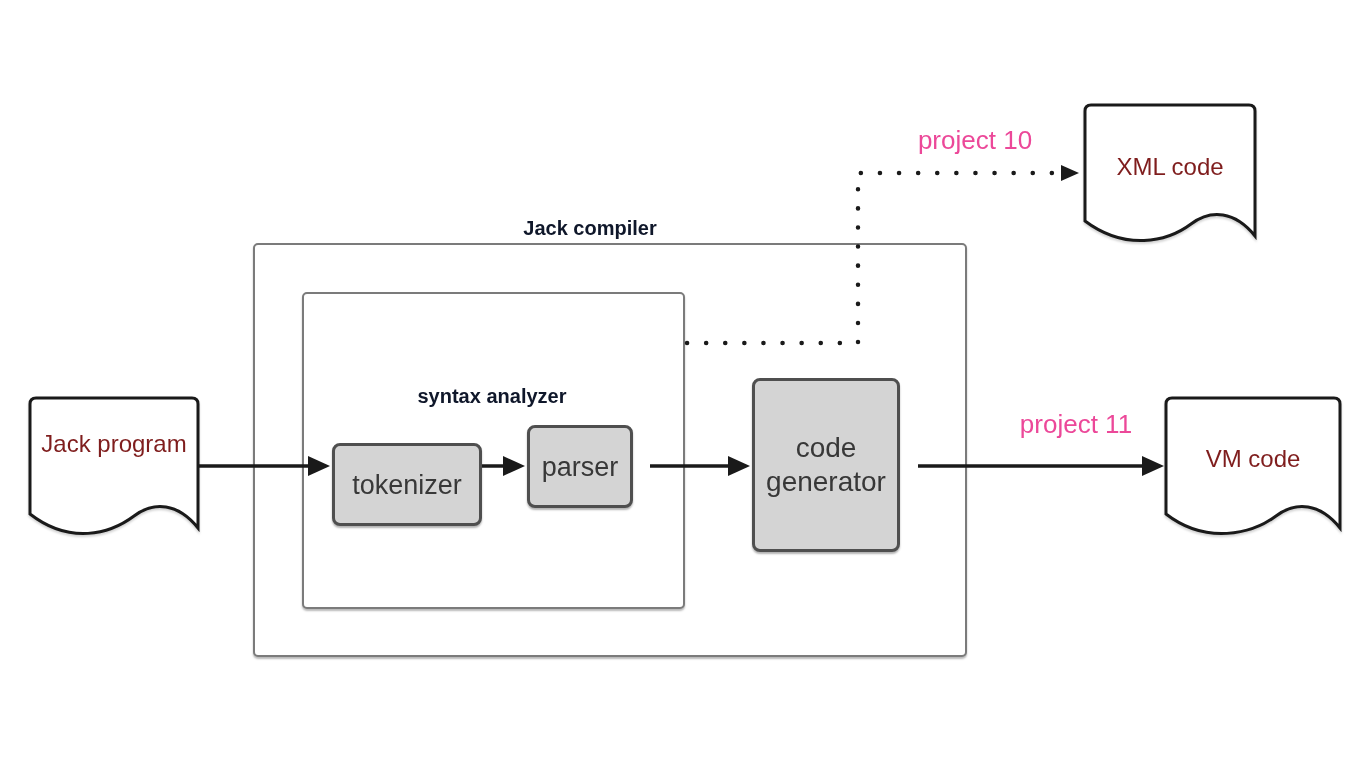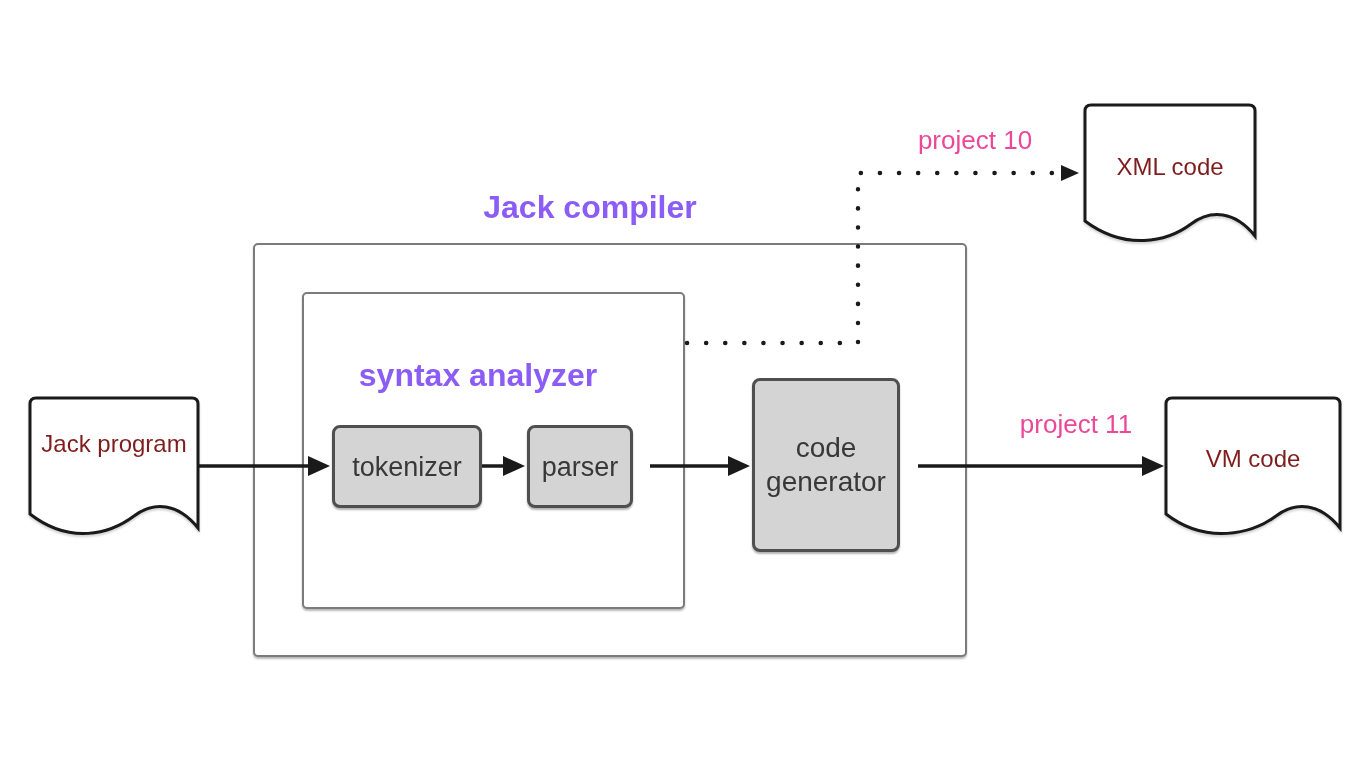--- a/index.html
+++ b/index.html
@@ -24,22 +24,22 @@
     border: 3px solid #4f4f4f;
     border-radius: 8px;
     box-shadow: 0 2px 2px rgba(0,0,0,0.3);
     box-sizing: border-box;
     display: flex; align-items: center; justify-content: center;
     text-align: center;
     font-size: 27px; color: #383838; line-height: 34px;
   }
   .container-title {
     position: absolute;
-    font-size: 32px; font-weight: bold; color: #8b5cf6;
-    text-align: center; width: 320px;
+    font-size: 20px; font-weight: bold; color: #0f172a;
+    text-align: center; width: 320px; margin-top: 28px;
   }
   .edge-label {
     position: absolute;
     font-size: 26px; color: #ec4899;
     text-align: center; width: 220px;
   }
   .doc-label {
     position: absolute;
     font-size: 24px; color: #7f1d1d;
     text-align: center; line-height: 30px;
@@ -54,23 +54,23 @@
 </head>
 <body>
 
 <div class="canvas">
 
   <div class="box" style="left:253px; top:243px; width:714px; height:414px;"></div>
 
   <div class="box" style="left:302px; top:292px; width:383px; height:317px;"></div>
 
   <div class="container-title" style="left:430px; top:189px;">Jack compiler</div>
-  <div class="container-title" style="left:318px; top:357px;">syntax analyzer</div>
+  <div class="container-title" style="left:332px; top:357px;">syntax analyzer</div>
 
-  <div class="module" style="left:332px; top:425px; width:150px; height:83px;">
+  <div class="module" style="left:332px; top:443px; width:150px; height:83px;">
     <span>tokenizer</span>
   </div>
   <div class="module" style="left:527px; top:425px; width:106px; height:83px;">
     <span>parser</span>
   </div>
   <div class="module" style="left:752px; top:378px; width:148px; height:174px; font-size:28px;">
     <span style="display:block; width:140px;">code generator</span>
   </div>
 
   <svg class="overlay" viewBox="0 0 1368 758">

